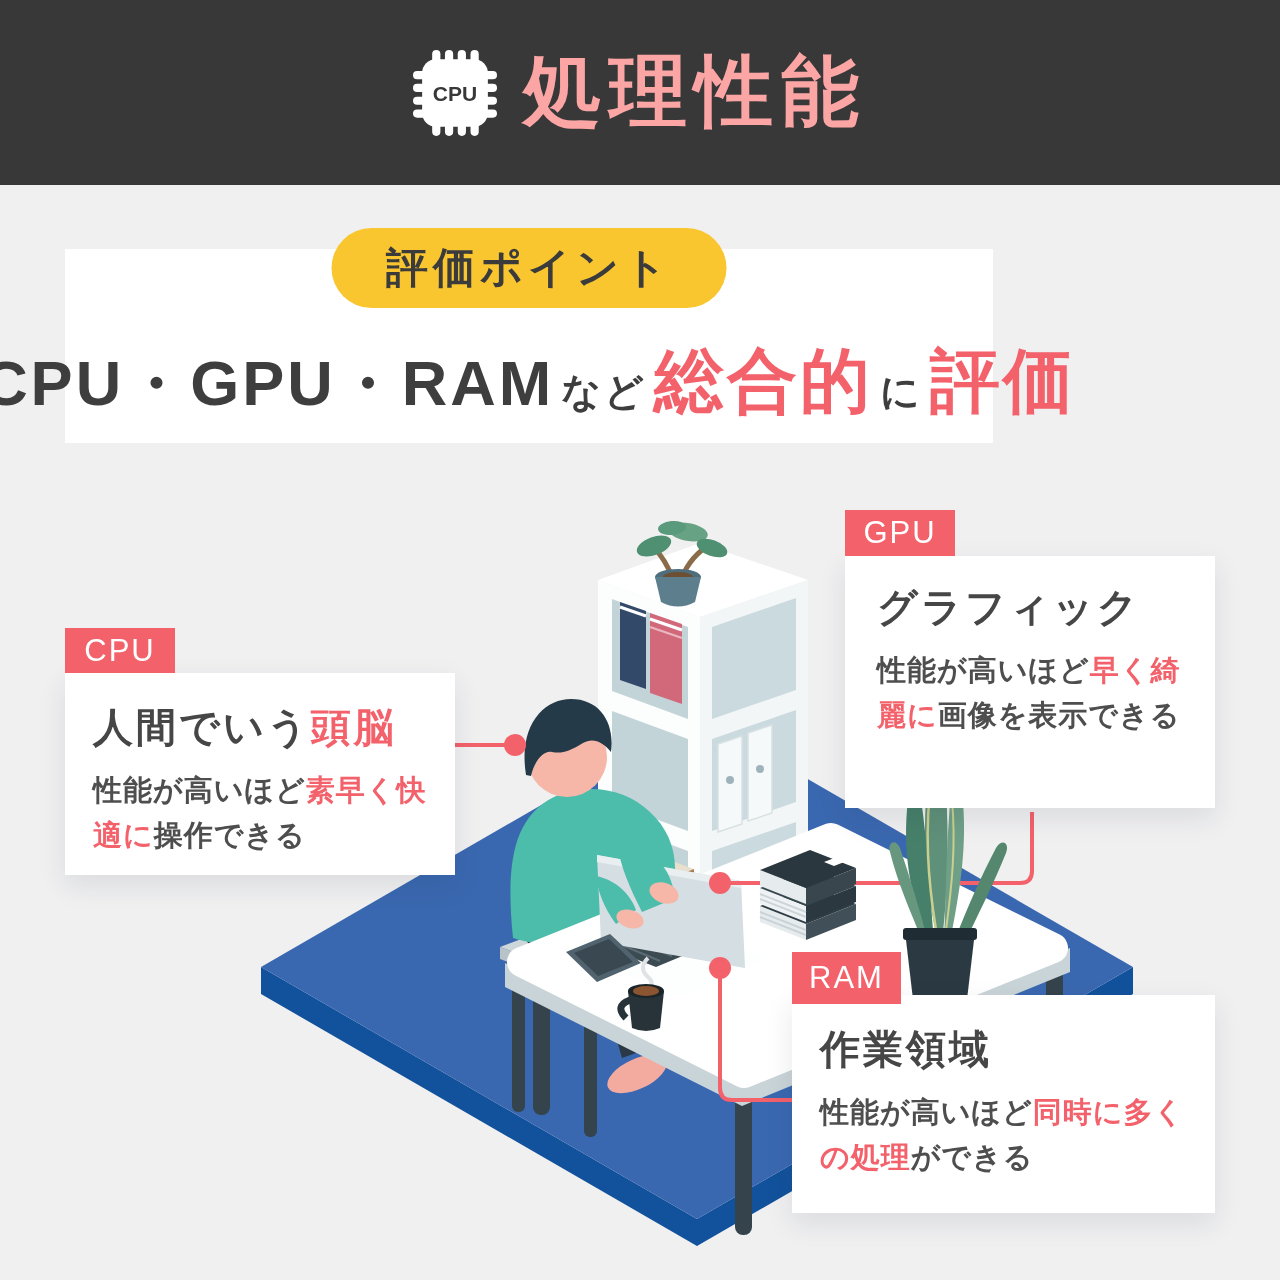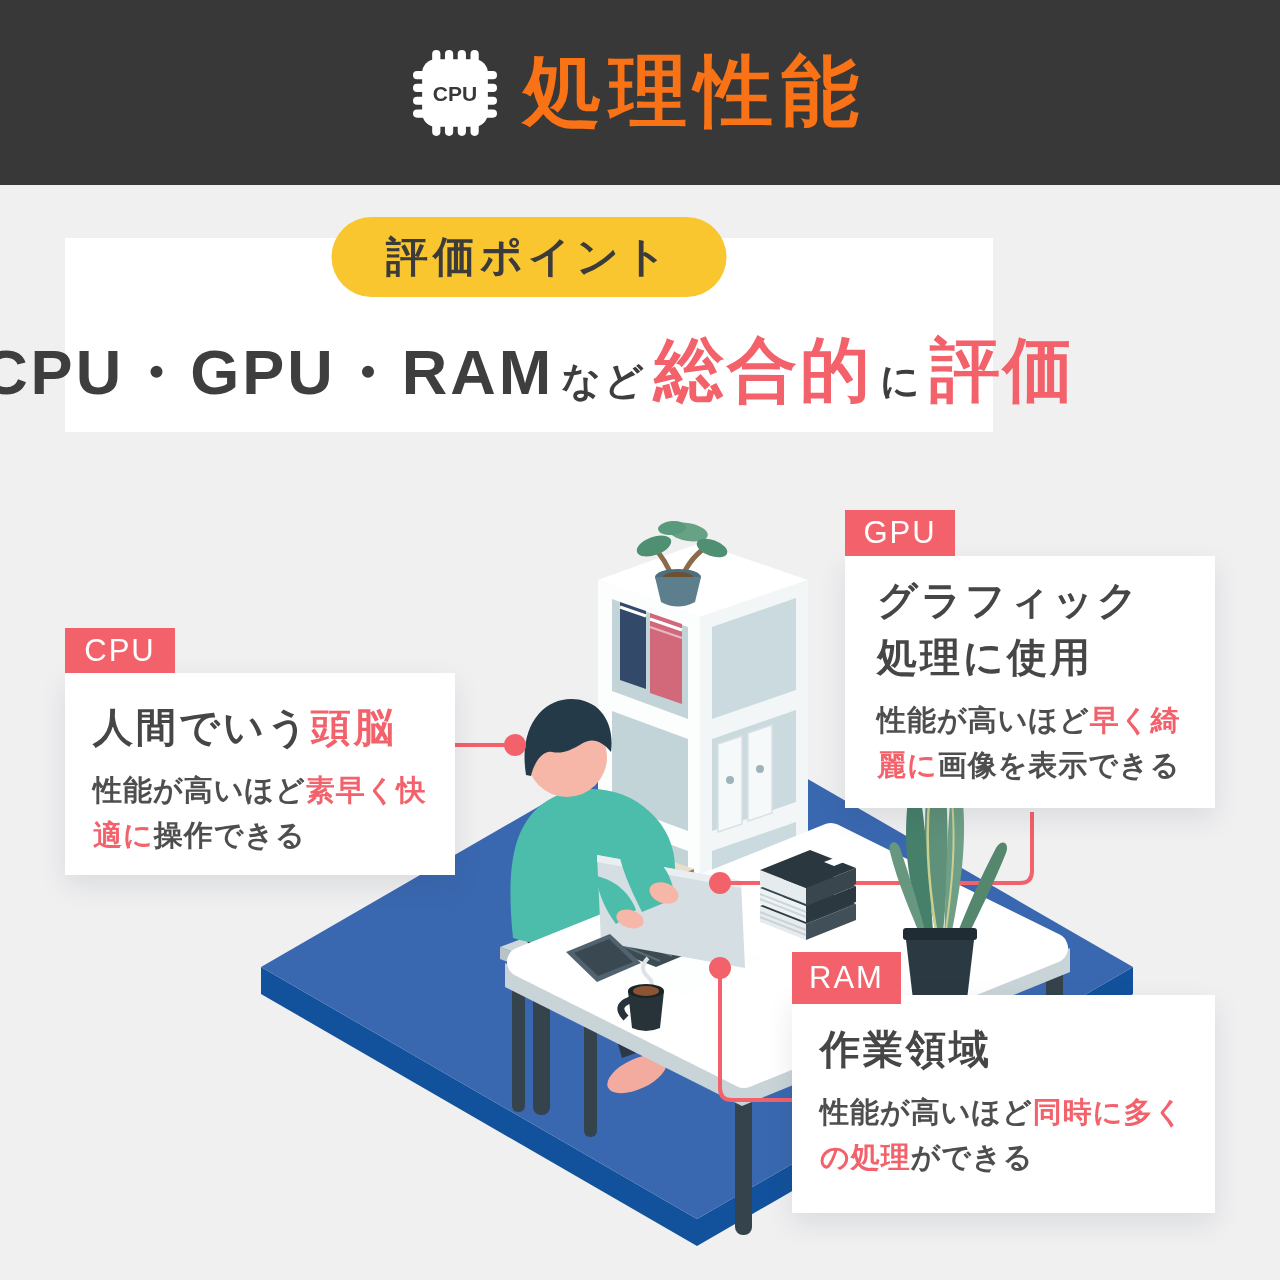--- a/index.html
+++ b/index.html
@@ -7,24 +7,24 @@
     --label-gray:#828282; --bg:#f0f0f1;
   }
   html,body{margin:0;padding:0;}
   body{font-family:"Liberation Sans","DejaVu Sans",sans-serif;}
   .page{position:relative;width:1280px;height:1280px;background:var(--bg);overflow:hidden;}
 
   
   .topbar{position:absolute;left:0;top:0;width:1280px;height:185px;background:var(--dark);
     display:flex;align-items:center;justify-content:center;gap:26px;z-index:3;}
   .chip{width:84px;height:90px;}
-  .page-title{margin:0;font-size:78px;font-weight:700;color:#f97316;letter-spacing:8px;}
-
-  
-  .eval{position:absolute;left:65px;top:238px;width:928px;height:194px;background:#ffffff;z-index:3;}
+  .page-title{margin:0;font-size:78px;font-weight:700;color:#fca5a5;letter-spacing:8px;}
+
+  
+  .eval{position:absolute;left:65px;top:249px;width:928px;height:194px;background:#ffffff;z-index:3;}
   .badge{position:absolute;left:50%;top:-21px;transform:translateX(-50%);width:395px;height:80px;
     background:var(--yellow);border-radius:40px;display:flex;align-items:center;justify-content:center;
     font-size:42px;font-weight:700;color:#3b3b3b;letter-spacing:5px;}
   .headline{position:absolute;left:0;right:0;top:86px;font-weight:700;color:var(--ink);letter-spacing:3px;}
   .headline .line{display:flex;align-items:baseline;justify-content:center;white-space:nowrap;}
   .sz-lg{font-size:63px;} .sz-sm{font-size:39px;margin:0 7px;} .sz-xl{font-size:70px;}
   .red{color:var(--red);}
 
   
   .term-label{position:absolute;left:65px;top:493px;width:475px;height:65px;background:var(--label-gray);
@@ -41,21 +41,21 @@
     box-sizing:border-box;}
   .card-title .line{white-space:nowrap;font-size:40px;font-weight:700;color:#464646;
     letter-spacing:3px;line-height:1.42;}
   .card-body{margin-top:12px;}
   .card-body .line{white-space:nowrap;font-size:29px;font-weight:600;color:#4e4e4e;
     letter-spacing:1px;line-height:1.55;}
 
   .tag-cpu{left:65px;top:628px;width:110px;height:45px;}
   .card-cpu{left:65px;top:673px;width:390px;height:202px;padding:26px 28px;}
   .tag-gpu{left:845px;top:510px;width:110px;height:46px;}
-  .card-gpu{left:845px;top:556px;width:370px;height:252px;padding:16px 32px;}
+  .card-gpu{left:845px;top:556px;width:370px;height:252px;padding:23px 32px;}
   .tag-ram{left:792px;top:952px;width:109px;height:52px;}
   .card-ram{left:792px;top:995px;width:423px;height:218px;padding:26px 28px;}
 </style>
 </head>
 <body>
 
 <div class="page">
 
   <header class="topbar">
     <svg class="chip" viewBox="0 0 92 98">
@@ -259,21 +259,20 @@
     <div class="card-body">
         <div class="line"><span>性能が高いほど</span><span class="red">素早く快</span></div>
         <div class="line"><span class="red">適に</span><span>操作できる</span></div>
       </div>
   </div>
 
   <div class="tag tag-gpu">GPU</div>
   <div class="card card-gpu">
     <div class="card-title">
         <div class="line"><span>グラフィック</span></div>
-        <div class="line"><span>処理に使用</span></div>
       </div>
     <div class="card-body">
         <div class="line"><span>性能が高いほど</span><span class="red">早く綺</span></div>
         <div class="line"><span class="red">麗に</span><span>画像を表示できる</span></div>
       </div>
   </div>
 
   <div class="tag tag-ram">RAM</div>
   <div class="card card-ram">
     <div class="card-title">

